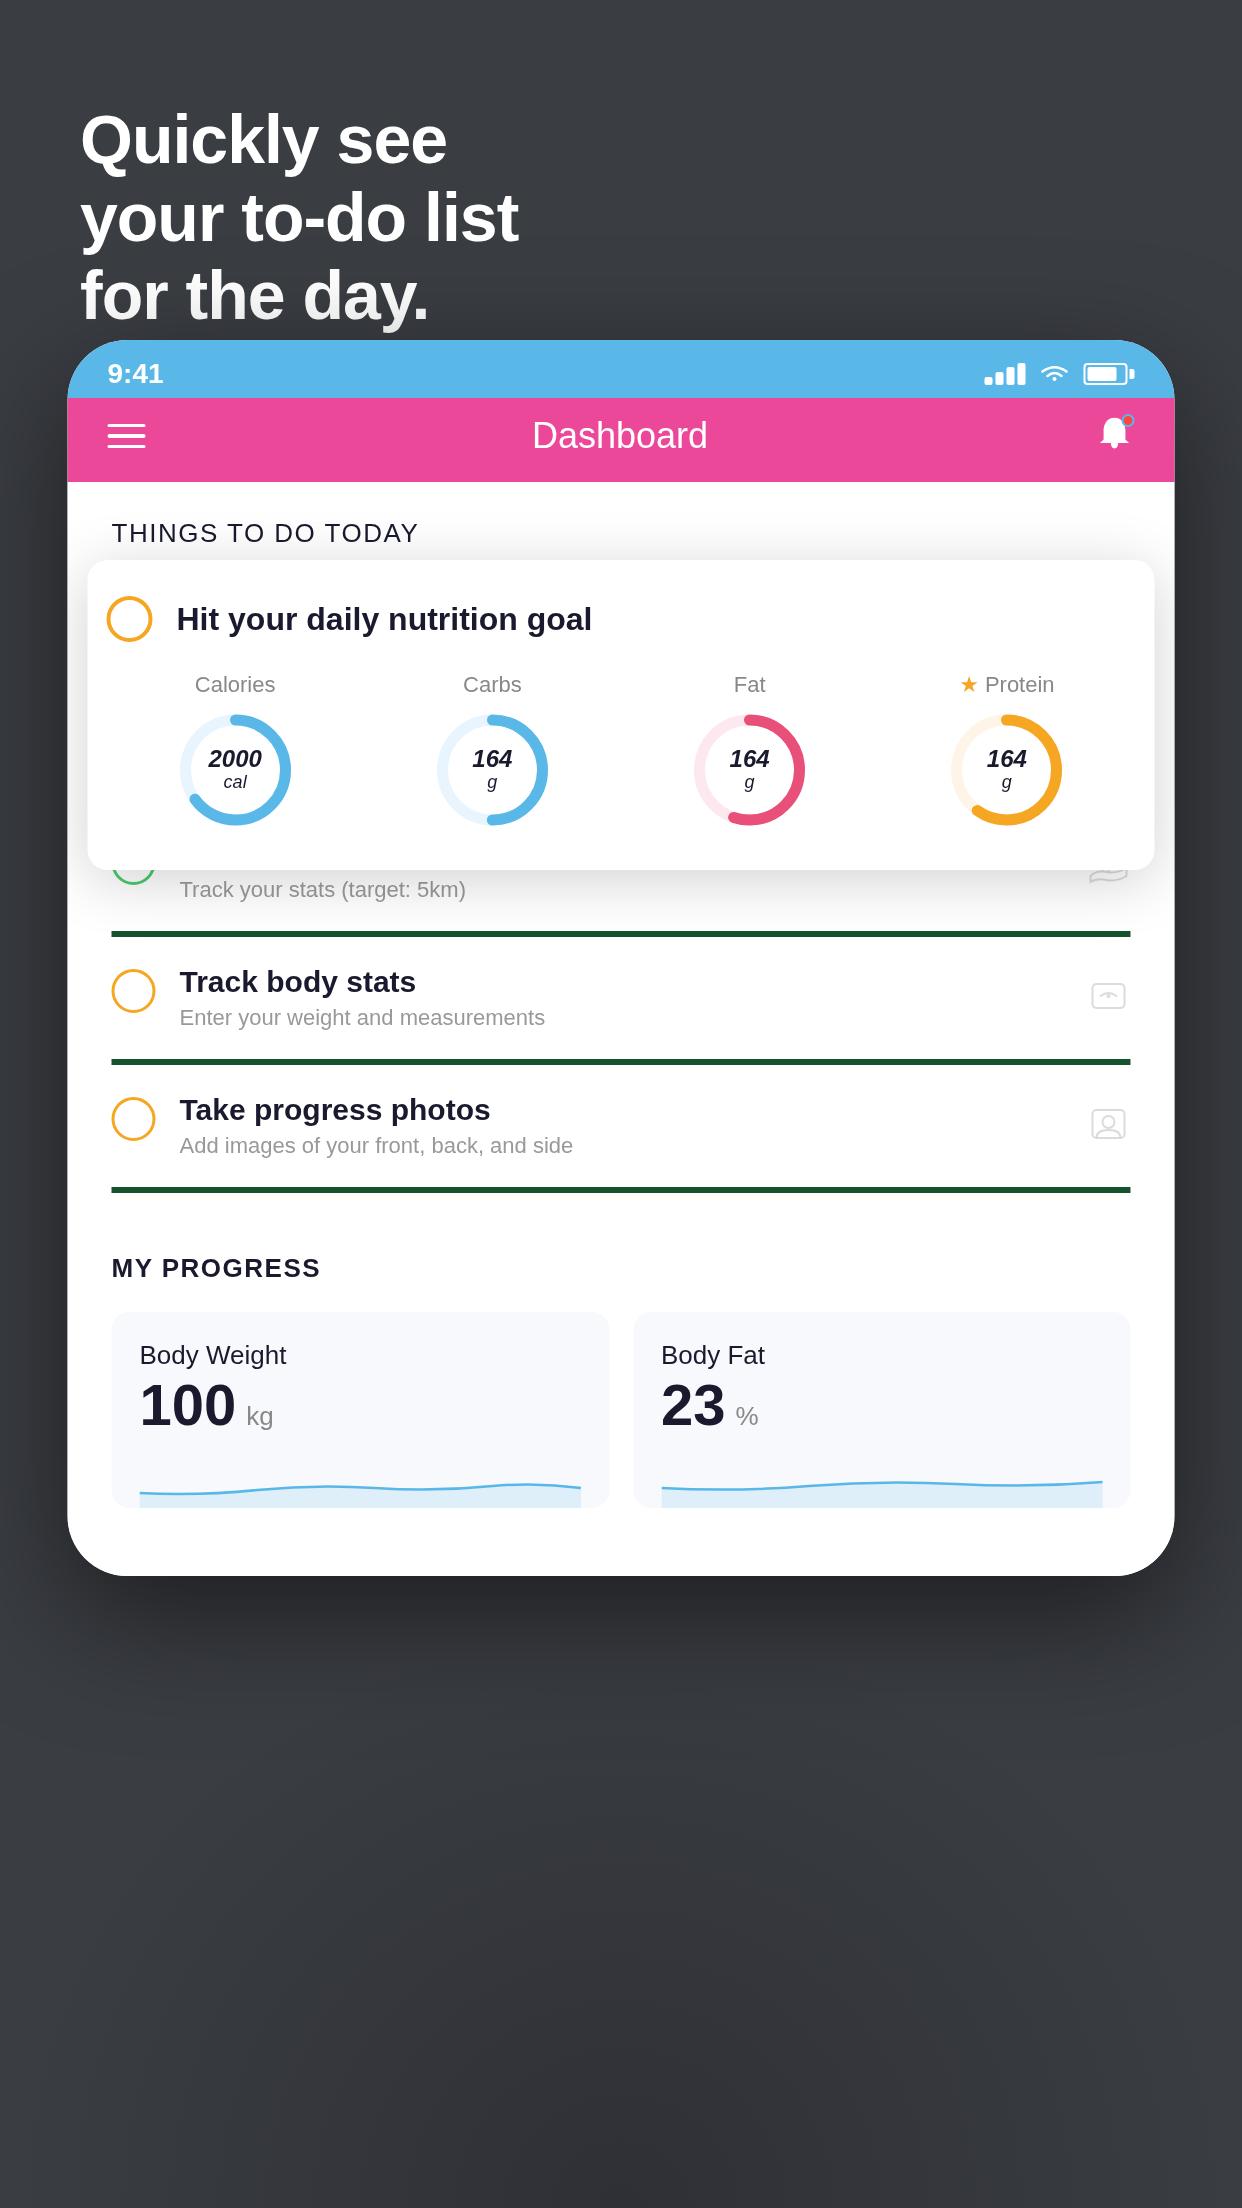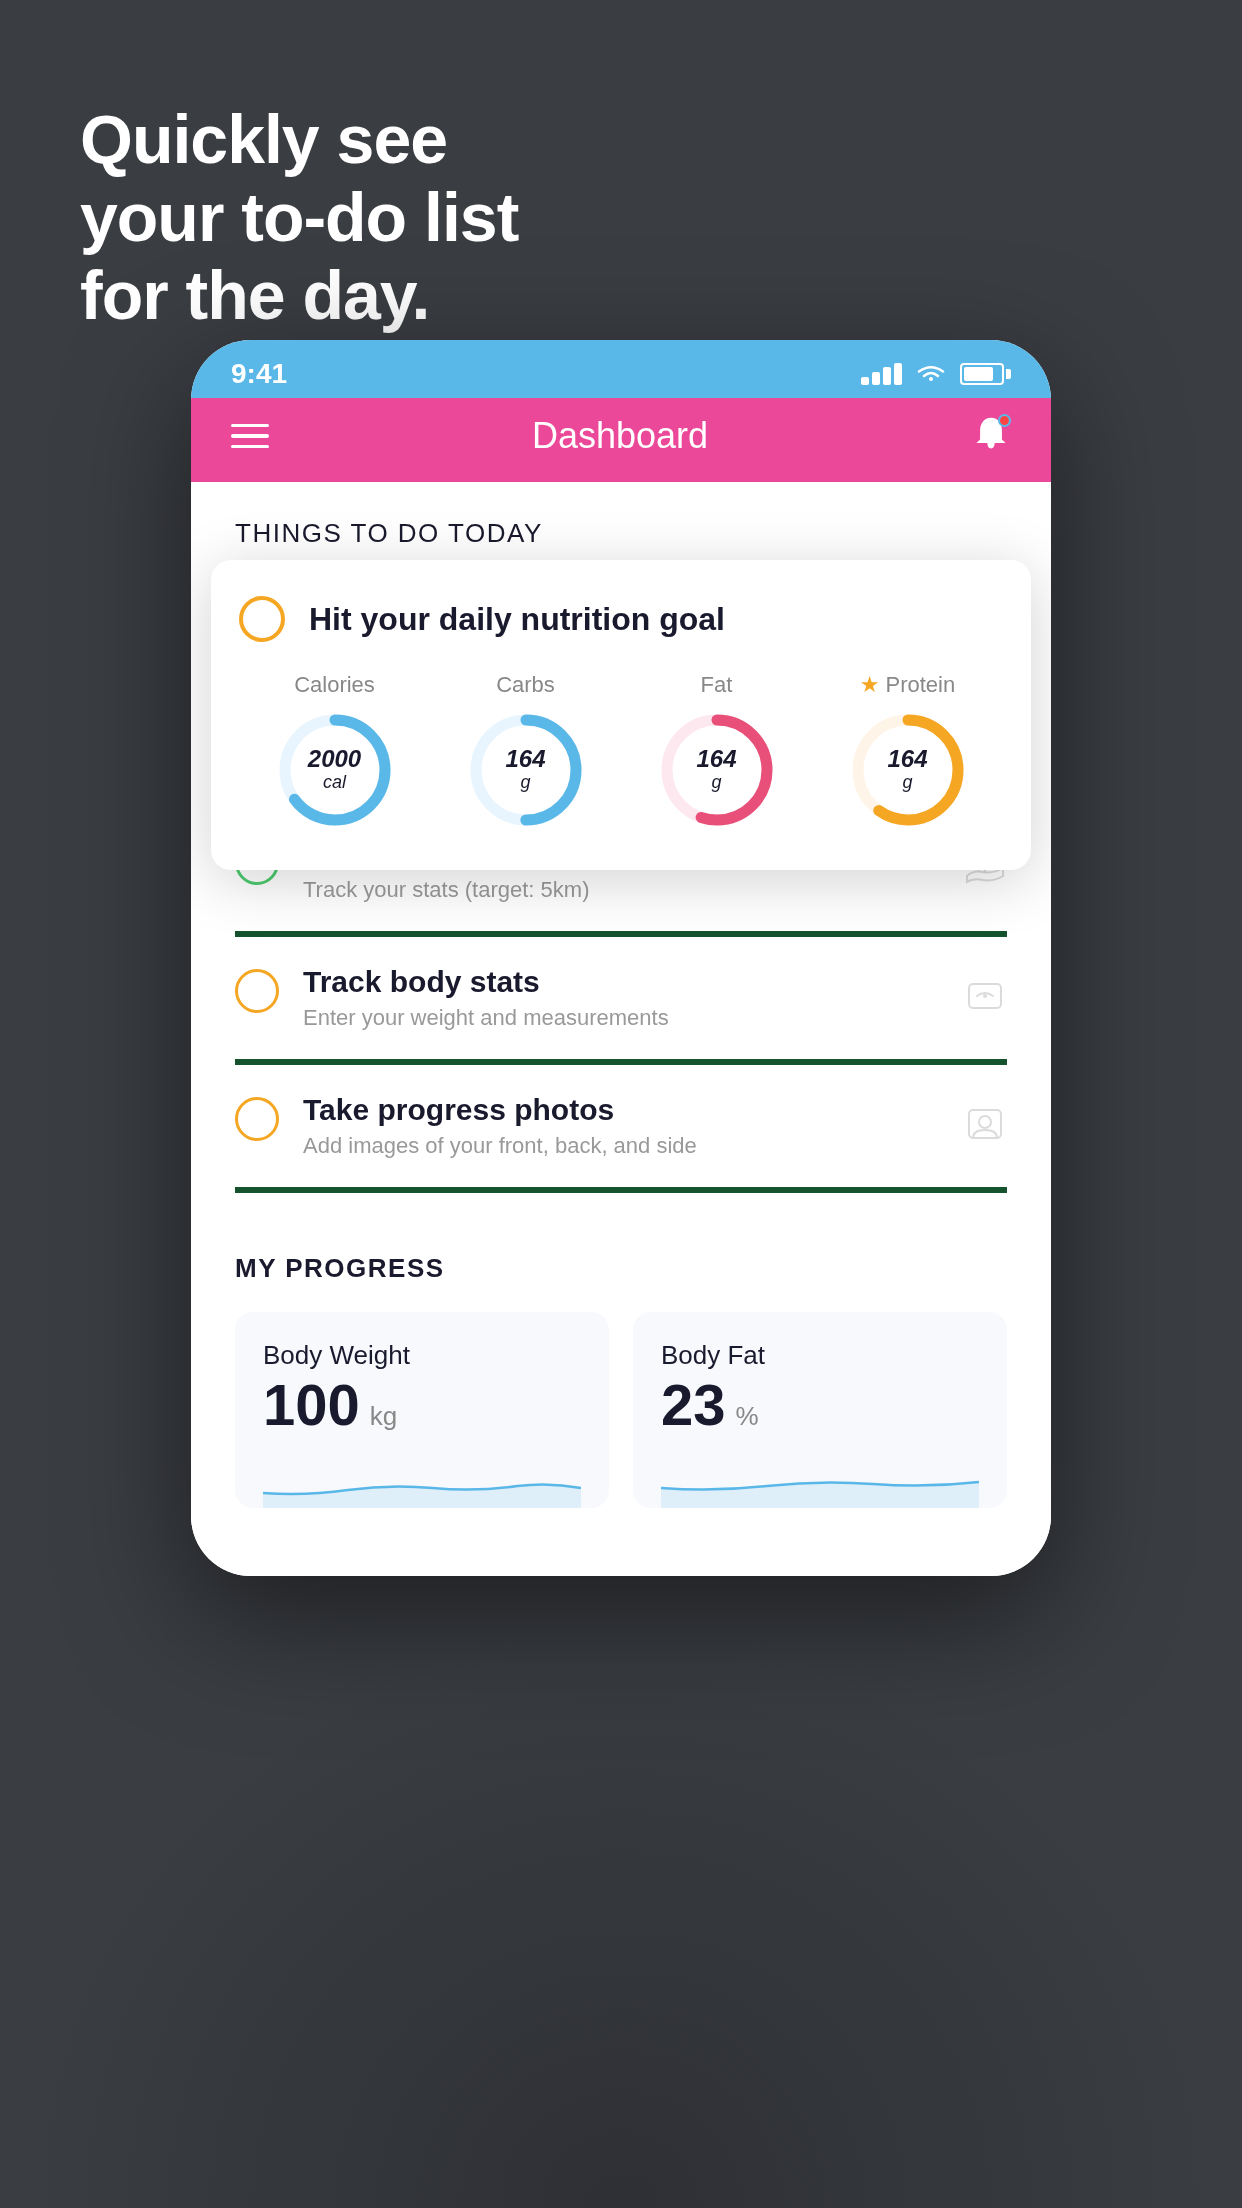--- a/index.html
+++ b/index.html
@@ -36,21 +36,21 @@
       line-height: 1.15;
       letter-spacing: -1px;
     }
 
     
     .phone-wrapper {
       position: absolute;
       top: 340px;
       left: 50%;
       transform: translateX(-50%);
-      width: 860px;
+      width: 1107px;
       background: #ffffff;
       border-radius: 60px;
       overflow: hidden;
       box-shadow: 0 40px 120px rgba(0,0,0,0.5);
     }
 
     
     .status-bar {
       background: #5ab8e8;
       display: flex;
@@ -175,21 +175,21 @@
 
     
     .floating-card {
       position: absolute;
       top: 78px;
       left: 20px;
       right: 20px;
       background: #ffffff;
       border-radius: 20px;
       box-shadow: 0 10px 60px rgba(0,0,0,0.18);
-      padding: 36px 28px 40px;
+      padding: 36px 19px 40px;
       z-index: 10;
     }
 
     .card-title-row {
       display: flex;
       align-items: center;
       gap: 24px;
       margin-bottom: 30px;
     }
 

